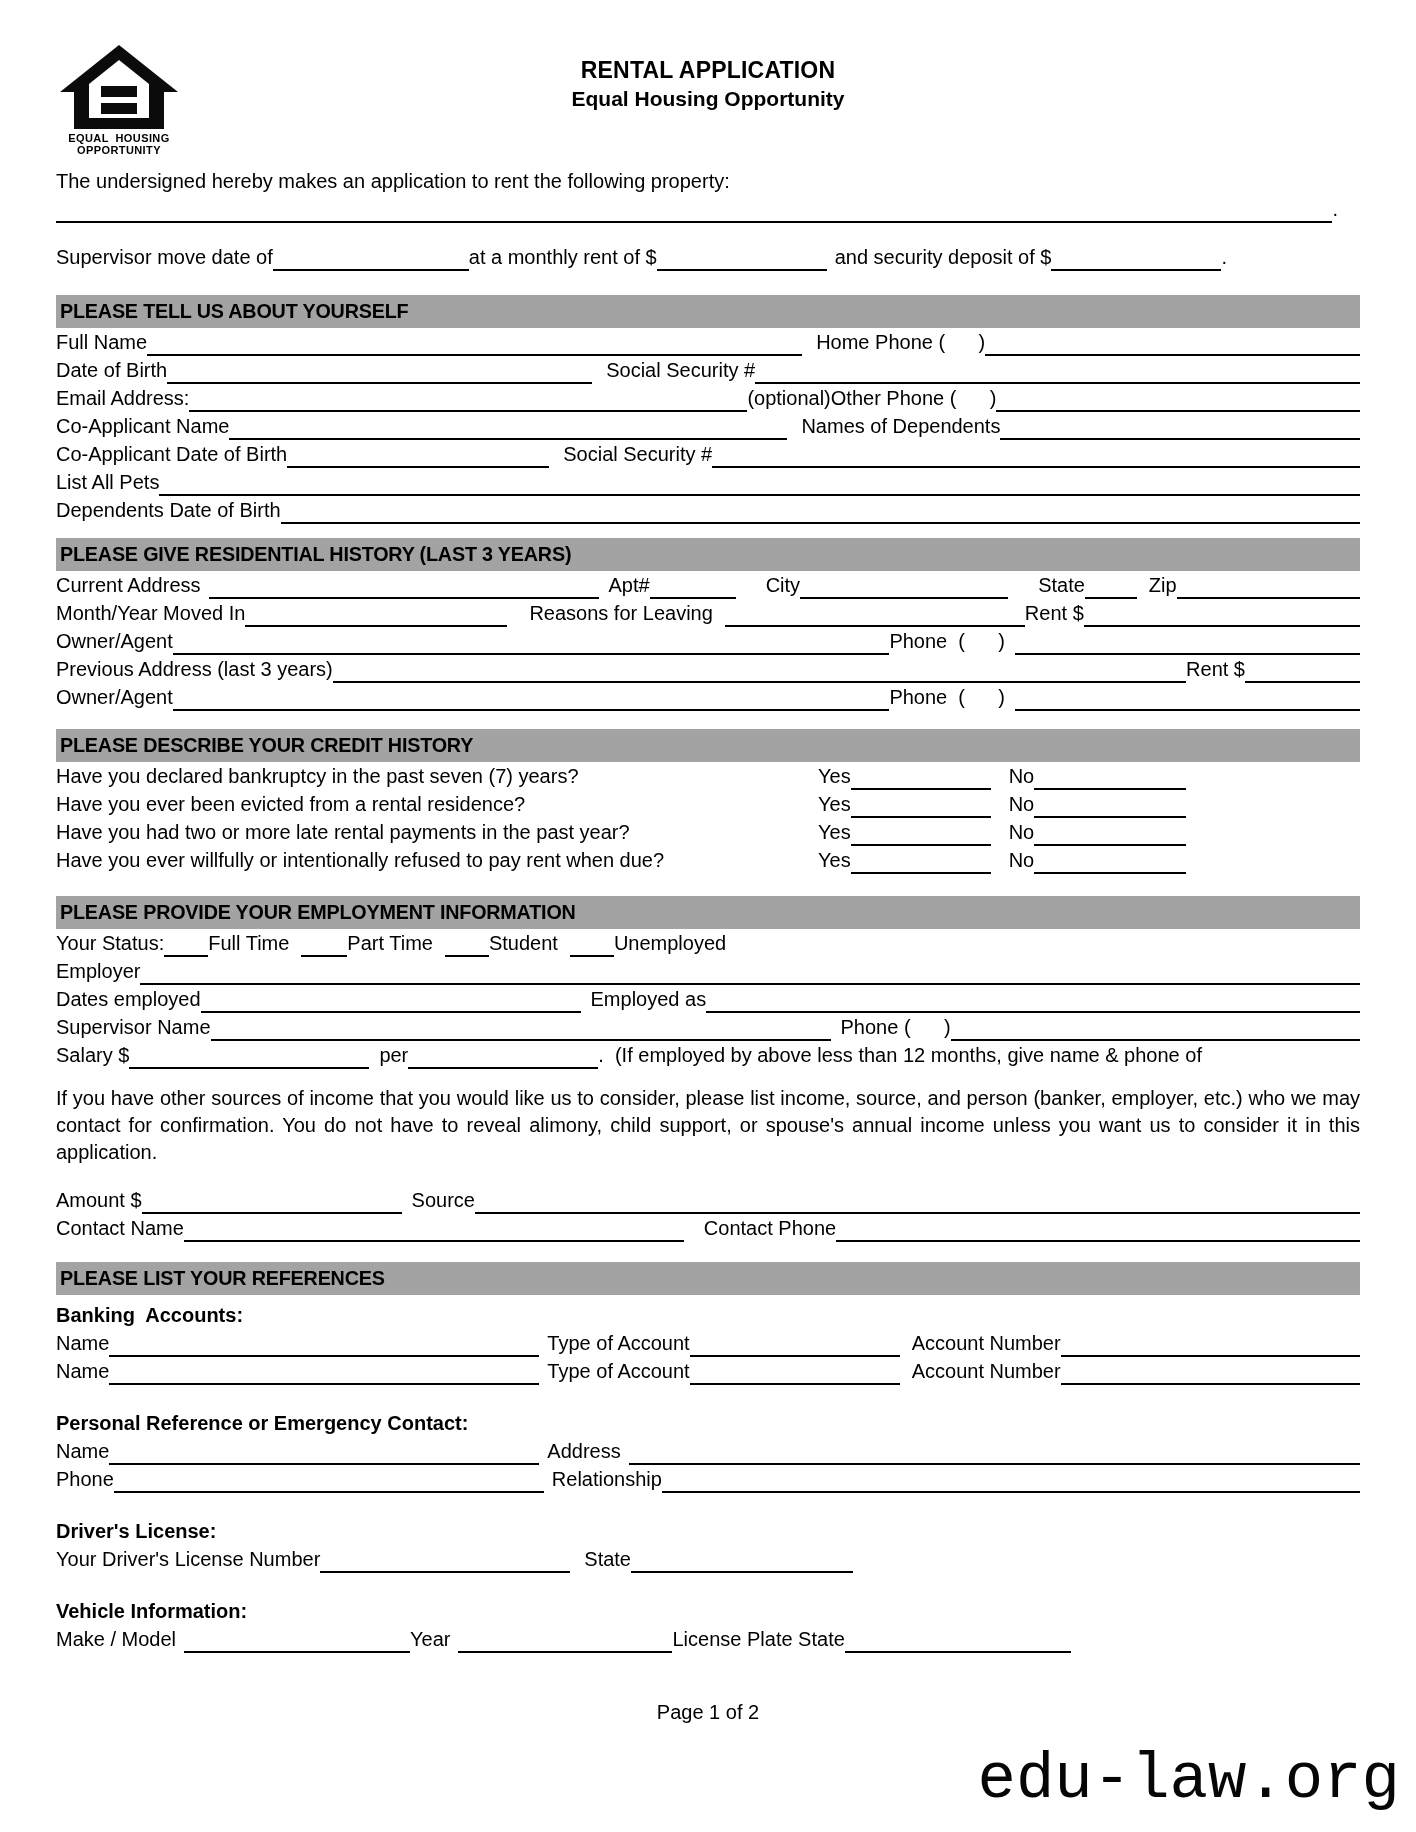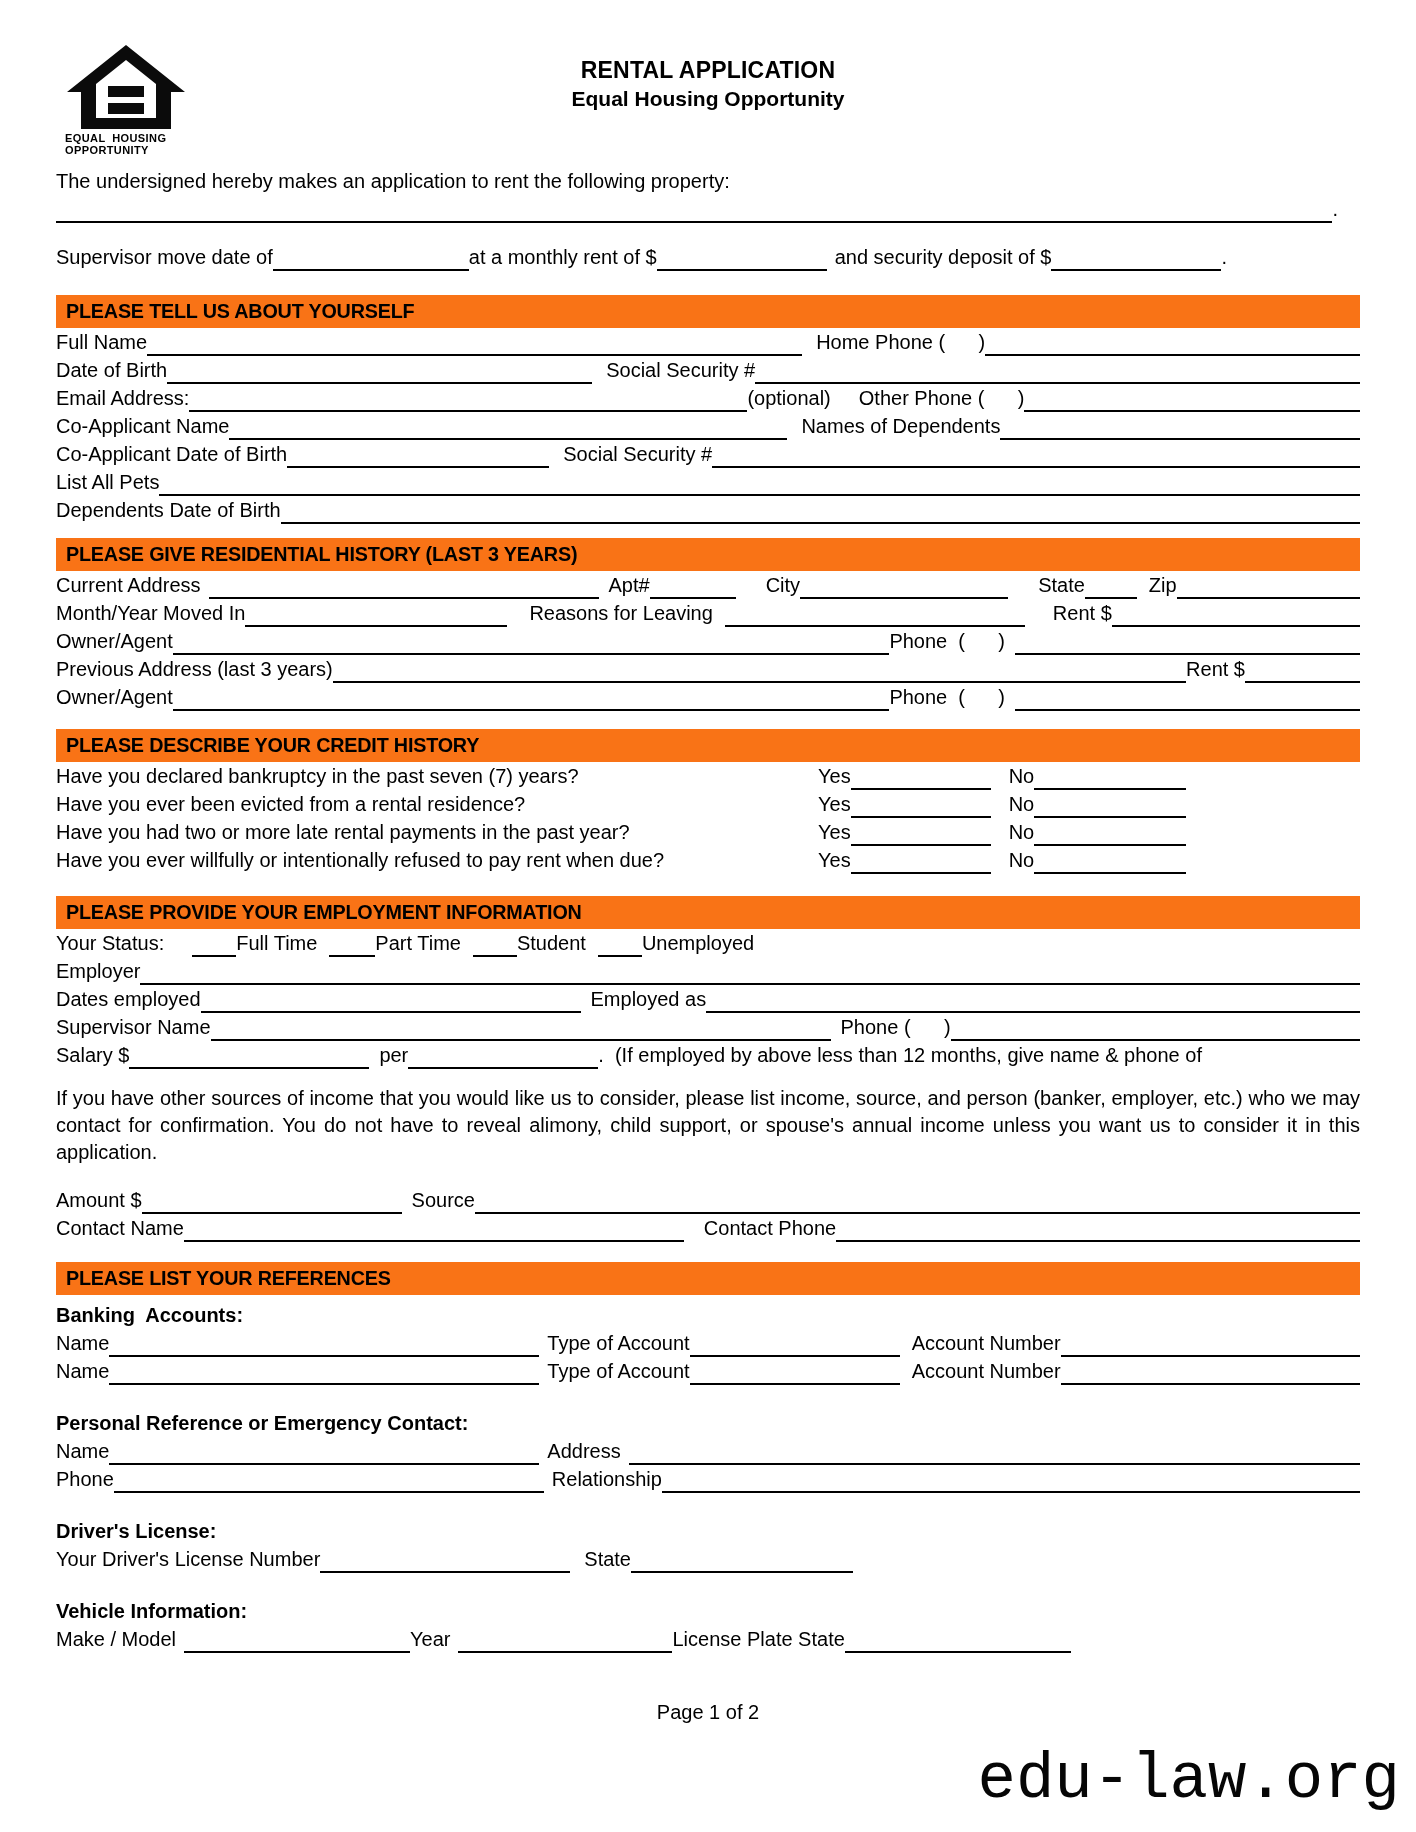--- a/index.html
+++ b/index.html
@@ -5,43 +5,43 @@
   * { margin:0; padding:0; box-sizing:border-box; }
   html,body { background:#ffffff; }
   body {
     width:1416px; height:1832px; position:relative; overflow:hidden;
     font-family:"Liberation Sans", sans-serif; color:#000;
   }
   .page { position:relative; height:100%; padding:45px 56px 0 56px; }
 
   
   .hdr { position:relative; height:114px; }
-  .logo { position:absolute; left:9px; top:0; width:122px; }
+  .logo { position:absolute; left:2px; top:0; width:122px; text-align:center; }
   .logo svg { display:block; margin:0 auto 3px auto; }
   .logo-cap { font-size:11px; font-weight:bold; line-height:12px; letter-spacing:0.4px; white-space:pre; }
   .titles { position:absolute; left:0; right:0; top:12px; text-align:center; }
   .title { font-size:23px; font-weight:bold; letter-spacing:0.2px; }
   .subtitle { font-size:21px; font-weight:bold; margin-top:3px; }
 
   
   .intro { font-size:20px; line-height:24px; margin-top:10px; }
   .frow { display:flex; align-items:flex-end; font-size:20px; line-height:28px; white-space:pre; }
   .frow > span { flex:0 0 auto; }
   .ln { border-bottom:2px solid #000; height:24px; flex:0 0 auto; }
   .ln.fill { flex:1 1 auto; }
   .para { font-size:20px; line-height:27px; text-align:justify; margin-top:16px; }
   .sub { font-weight:bold; font-size:20px; line-height:28px; white-space:pre; }
 
   
-  .shdr { background:#f97316; margin-top:18px; padding:0 10px; line-height:31px; }
+  .shdr { background:#a3a3a3; margin-top:18px; padding:0 4px; line-height:31px; }
   .shdr span { display:inline-block; font-weight:bold; font-size:21px; letter-spacing:-0.2px;
                transform:scaleX(.94); transform-origin:0 50%; }
 
   .q { width:762px; flex:0 0 762px; }.ml8{margin-left:8px}.ml10{margin-left:10px}.ml12{margin-left:12px}
-  .ml14{margin-left:14px}.ml16{margin-left:28px}.ml18{margin-left:18px}.ml20{margin-left:20px}
+  .ml14{margin-left:14px}.ml16{margin-left:0}.ml18{margin-left:18px}.ml20{margin-left:20px}
   .ml22{margin-left:22px}.ml28{margin-left:12px}.ml30{margin-left:30px}
 
   .mt6{margin-top:6px}.mt14{margin-top:14px}.mt18{margin-top:18px}
   .mt20{margin-top:20px}.mt22{margin-top:22px}.mt24{margin-top:24px}
 
   .pagefoot { text-align:center; font-size:20px; margin-top:48px; }
   .watermark { position:absolute; right:16px; bottom:16px;
                font-family:"Liberation Mono", monospace; font-size:64px; color:#060606; }
 </style>
 </head>

